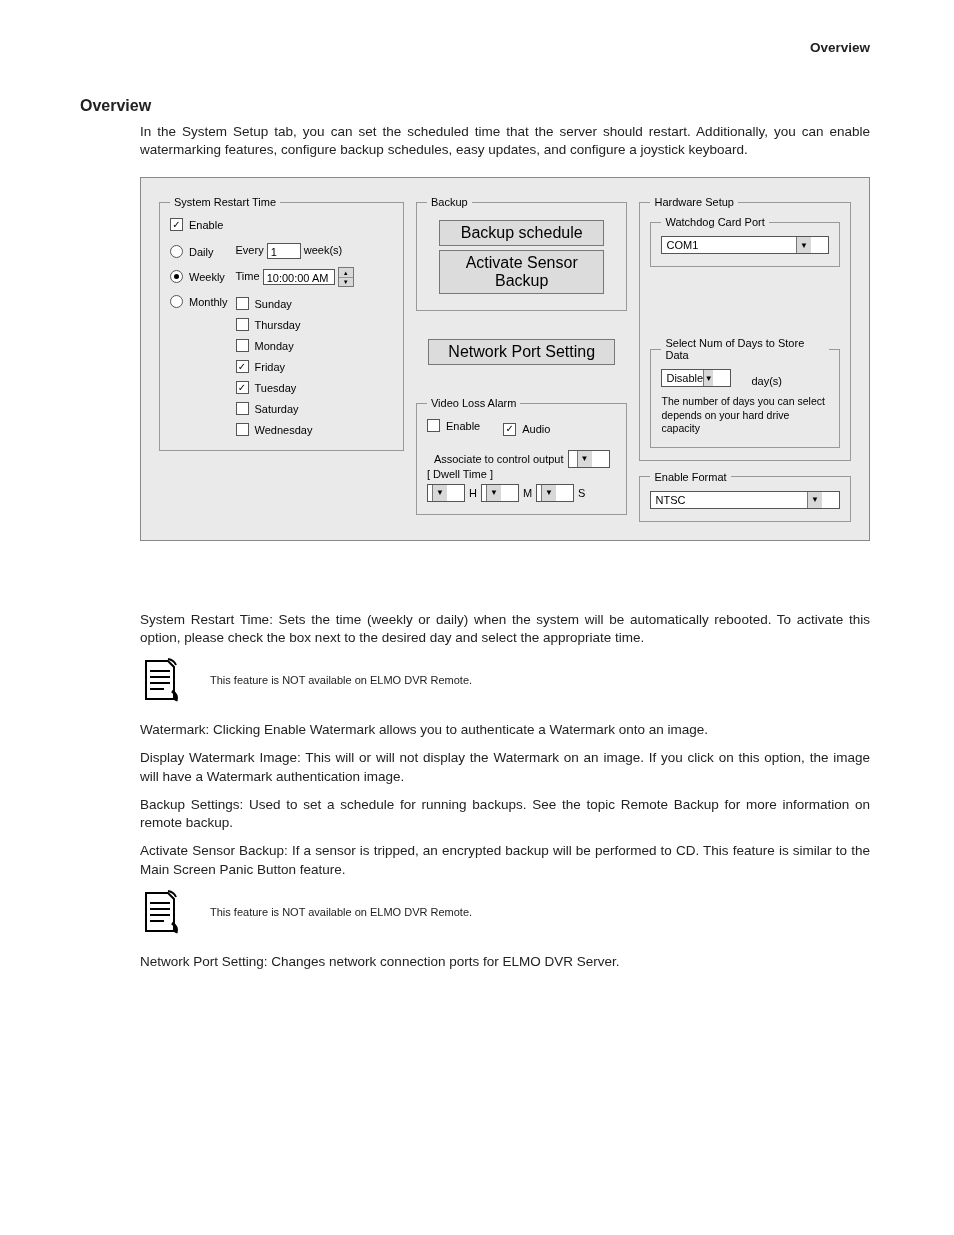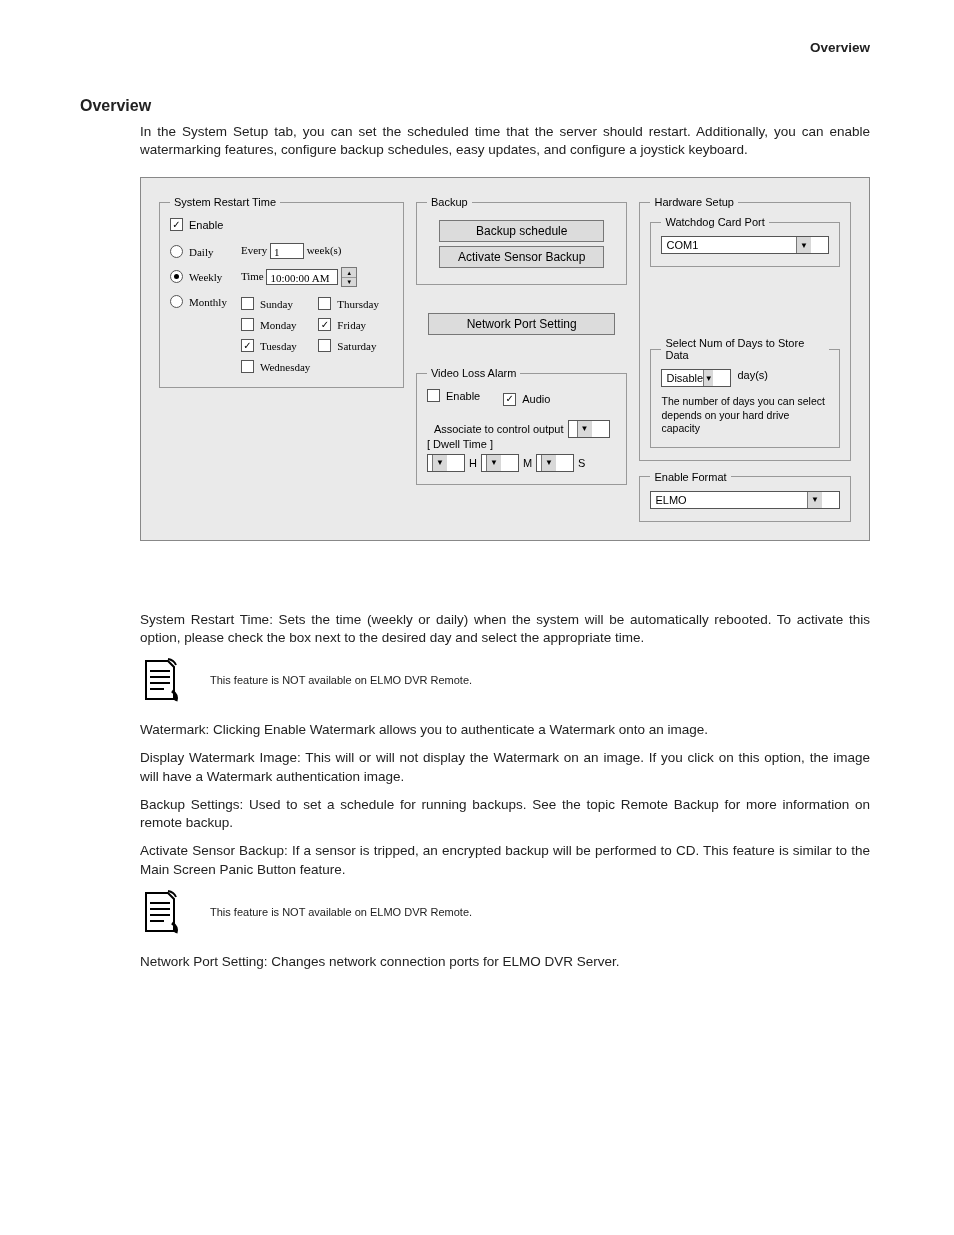--- a/index.html
+++ b/index.html
@@ -120,41 +120,41 @@
     border-left: 1px solid #777;
     background: #d8d8d8;
     display: flex;
     align-items: center;
     justify-content: center;
     font-size: 8px;
   }
   .winbtn {
     border: 1px solid #777;
     background: #dcdcdc;
-    font-size: 12px;
+    font-size: 16px;
     text-align: center;
     padding: 3px 6px;
     margin: 4px 12px;
   }
   .spinner {
     display: inline-flex;
     flex-direction: column;
     border: 1px solid #777;
     background:#d8d8d8;
     height: 18px;
     width: 14px;
     vertical-align: middle;
   }
   .spinner div { flex:1; font-size:6px; display:flex; align-items:center; justify-content:center; border-bottom:1px solid #999;}
   .spinner div:last-child { border-bottom:none; }
 
-  .restart-rows { display:flex; gap:14px; margin-top:10px;font-family:Liberation Serif, serif; }
+  .restart-rows { display:flex; gap:8px; margin-top:10px; }
   .radiocol { display:flex; flex-direction:column; gap:8px; }
   .rightcol { display:flex; flex-direction:column; gap:8px; }
-  .daysgrid { display:grid; grid-template-columns: 1fr 1fr; gap:4px 8px; }
+  .daysgrid { display:grid; grid-template-columns: 1fr; gap:4px 8px; }
 
   .note-row {
     display: flex;
     align-items: center;
     gap: 30px;
     margin: 6px 14px 18px 60px;
   }
   .note-icon {
     width: 40px; height: 46px;
   }
@@ -304,35 +304,35 @@
         <span class="combo" style="width:100%">
           <span>COM1</span>
             <span class="arrow">▼</span>
         </span>
       </fieldset>
 
       <div style="height:70px"></div>
 
       <fieldset>
         <legend>Select Num of Days to Store Data</legend>
-        <div style="display:flex; align-items:flex-start; gap:6px;">
+        <div style="display:flex; align-items:flex-end; gap:20px;">
           <span class="combo" style="width:70px">
             <span>Disable</span>
               <span class="arrow">▼</span>
           </span>
           <span>day(s)</span>
         </div>
         <div style="margin-top:8px; font-size:10.5px; line-height:1.25">The number of days you can select depends on your hard drive capacity</div>
       </fieldset>
     </fieldset>
 
     <fieldset>
       <legend>Enable Format</legend>
       <span class="combo" style="width:100%">
-        <span>ELMO</span>
+        <span>NTSC</span>
           <span class="arrow">▼</span>
       </span>
     </fieldset>
   </div>
 </div>
 
 <div class="spacer-large"></div>
 
 <p class="bodytext">System Restart Time: Sets the time (weekly or daily) when the system will be automatically rebooted. To activate this option, please check the box next to the desired day and select the appropriate time.</p>
 

